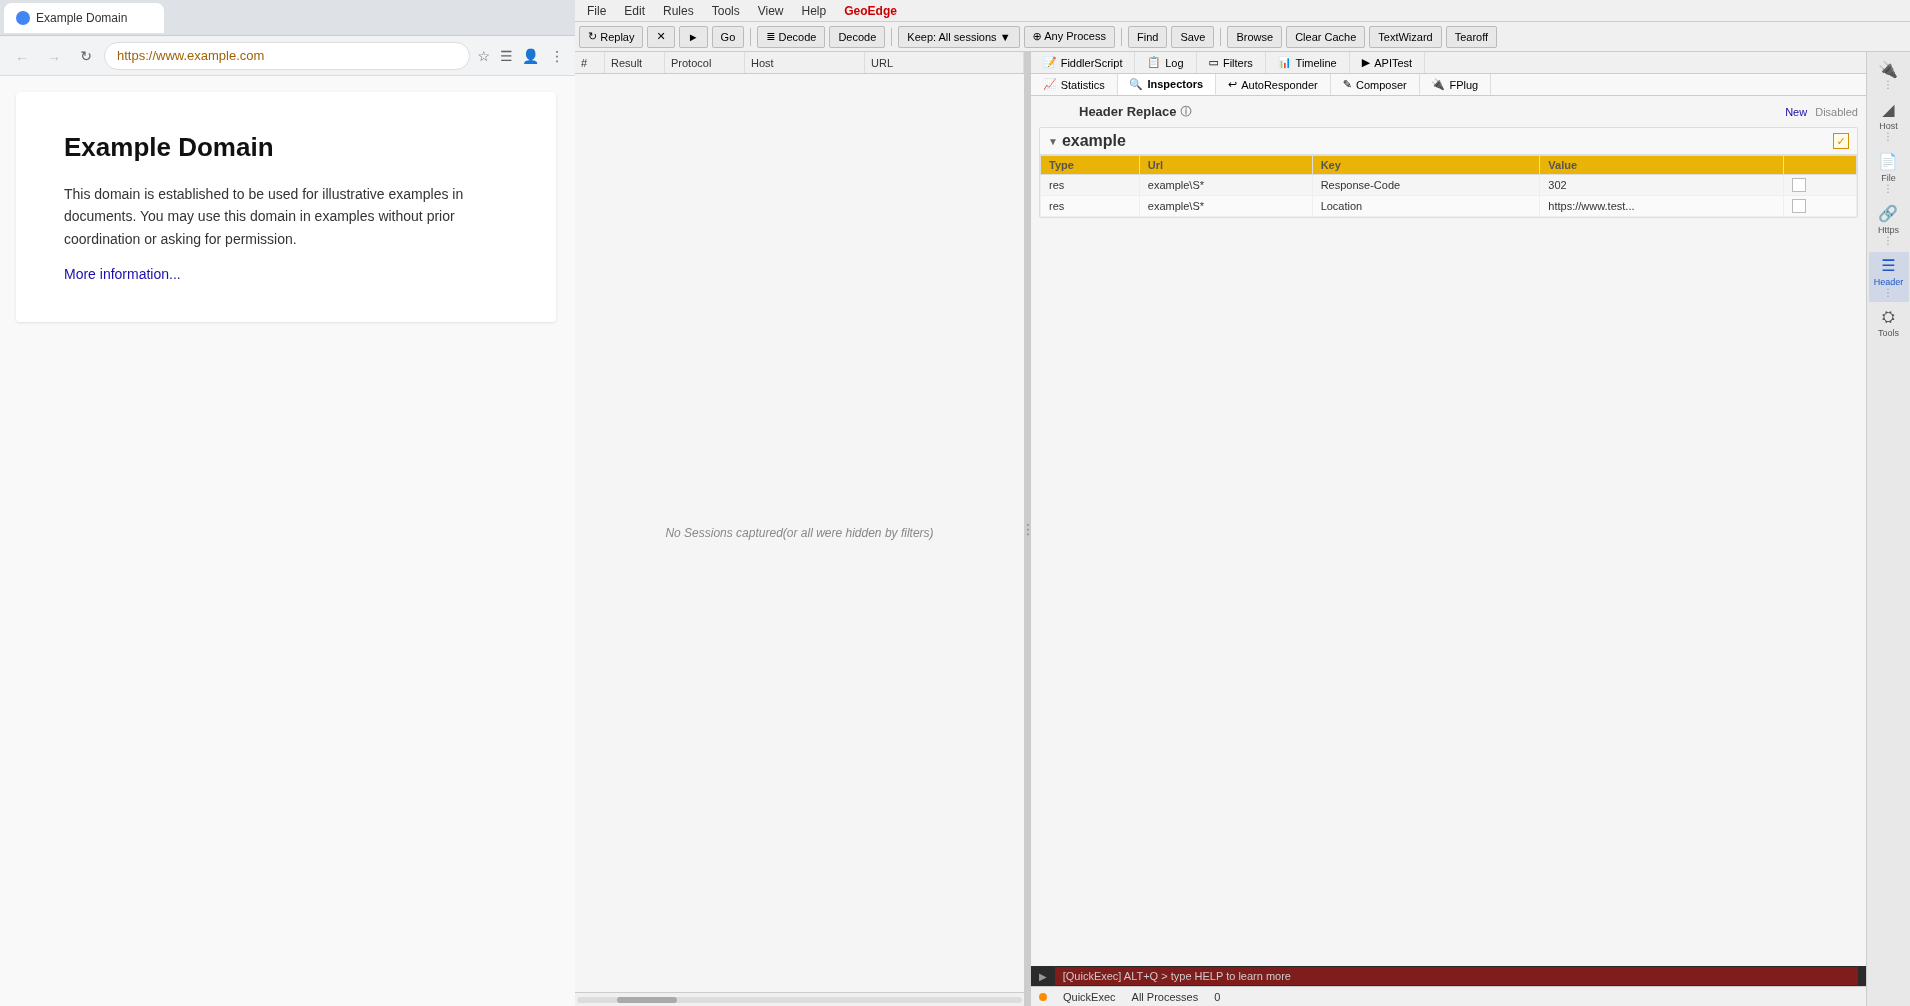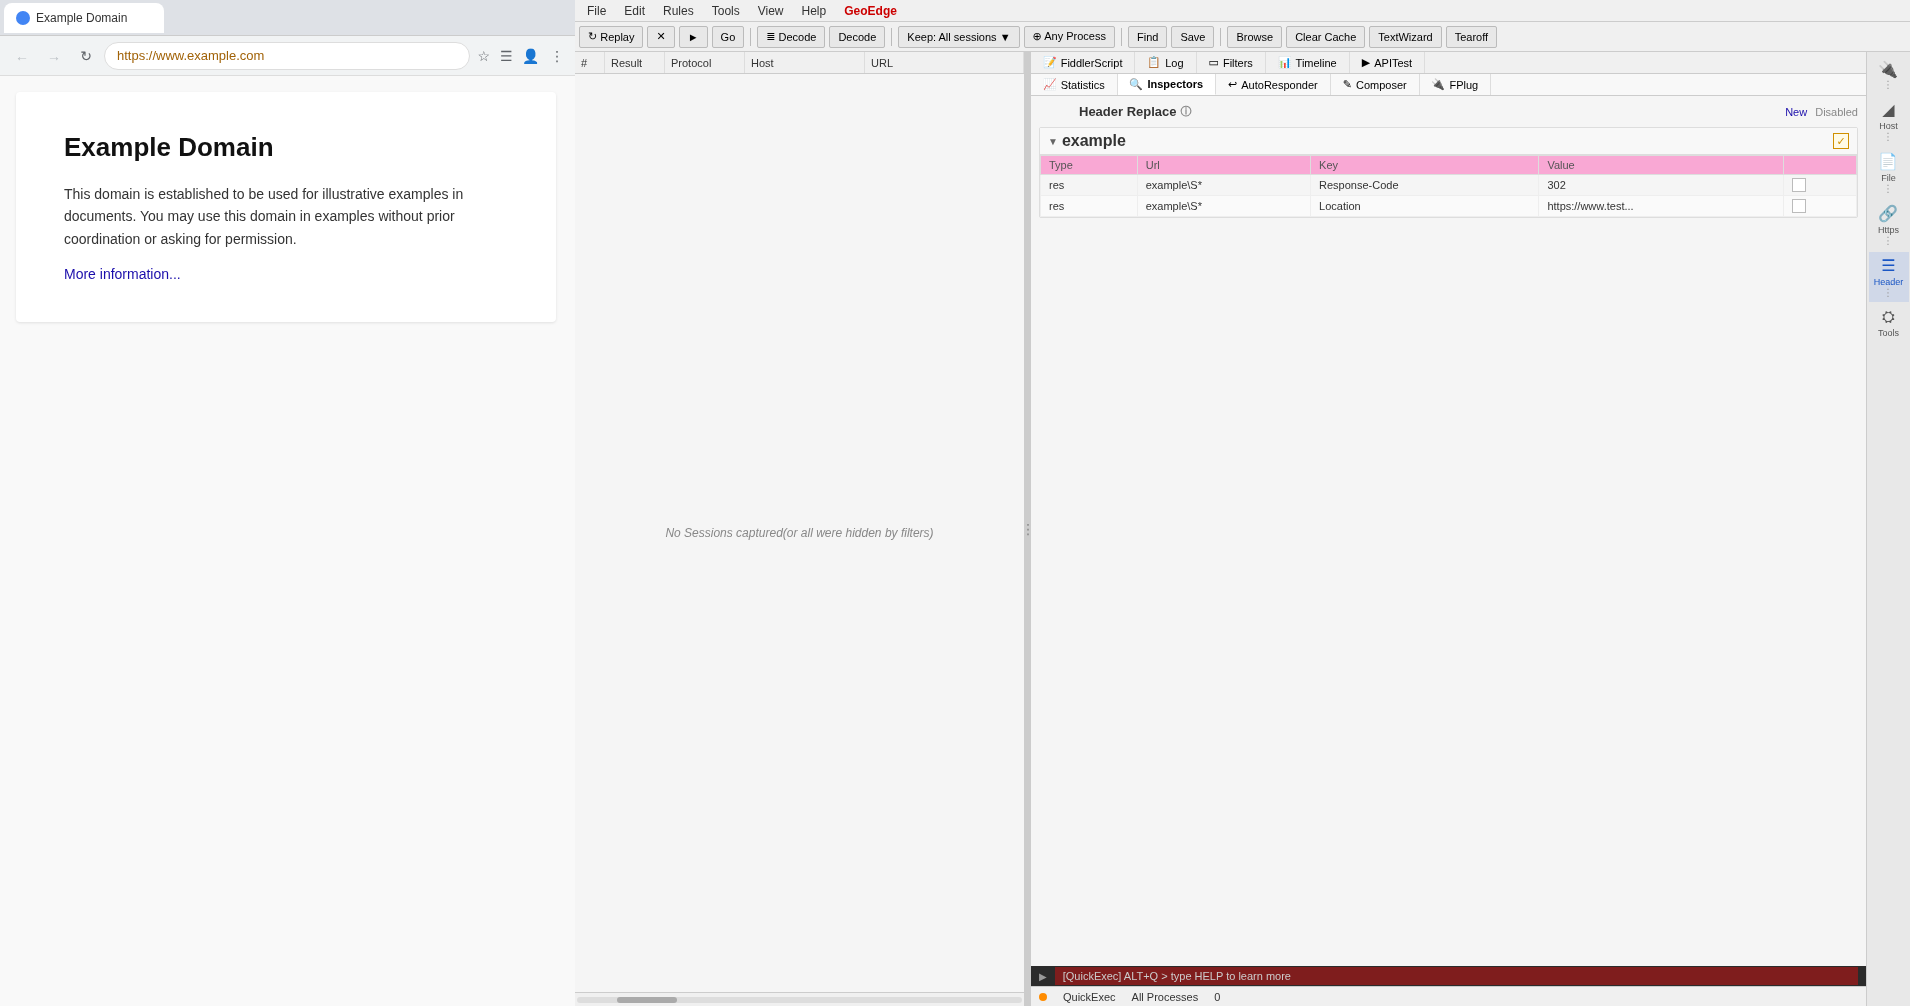--- a/index.html
+++ b/index.html
@@ -68,21 +68,21 @@
     .hr-disabled { color: #888; font-size: 11px; }
 
     .hr-group { border: 1px solid #ddd; border-radius: 2px; }
     .hr-group-header { display: flex; align-items: center; padding: 4px 8px; background: #f8f8f8; border-bottom: 1px solid #ddd; cursor: pointer; }
     .hr-group-name { font-size: 16px; font-weight: bold; color: #333; flex: 1; }
     .hr-group-check { width: 16px; height: 16px; border: 1px solid #d09000; background: #fffbe6; display: flex; align-items: center; justify-content: center; cursor: pointer; }
     .hr-check-mark { color: #d09000; font-size: 11px; }
     .hr-chevron { color: #666; font-size: 10px; margin-right: 4px; }
 
     .hr-table { width: 100%; border-collapse: collapse; }
-    .hr-table th { background: #f9a8d4; padding: 3px 8px; font-size: 11px; color: #555; border: 1px solid #ddd; text-align: left; font-weight: normal; }
+    .hr-table th { background: #eab308; padding: 3px 8px; font-size: 11px; color: #555; border: 1px solid #ddd; text-align: left; font-weight: bold; }
     .hr-table td { padding: 3px 8px; font-size: 11px; border: 1px solid #eee; color: #333; }
     .hr-table tr:nth-child(even) { background: #fafafa; }
     .hr-checkbox { width: 14px; height: 14px; border: 1px solid #bbb; background: #fff; }
 
     
     .right-sidebar { width: 44px; background: #e8e8e8; border-left: 1px solid #ccc; display: flex; flex-direction: column; align-items: center; padding: 4px 0; gap: 2px; }
     .sidebar-icon-item { display: flex; flex-direction: column; align-items: center; padding: 4px 2px; cursor: pointer; width: 40px; }
     .sidebar-icon { font-size: 16px; color: #555; }
     .sidebar-icon-label { font-size: 9px; color: #555; margin-top: 2px; text-align: center; }
     .sidebar-dots { color: #999; font-size: 10px; letter-spacing: 1px; }

